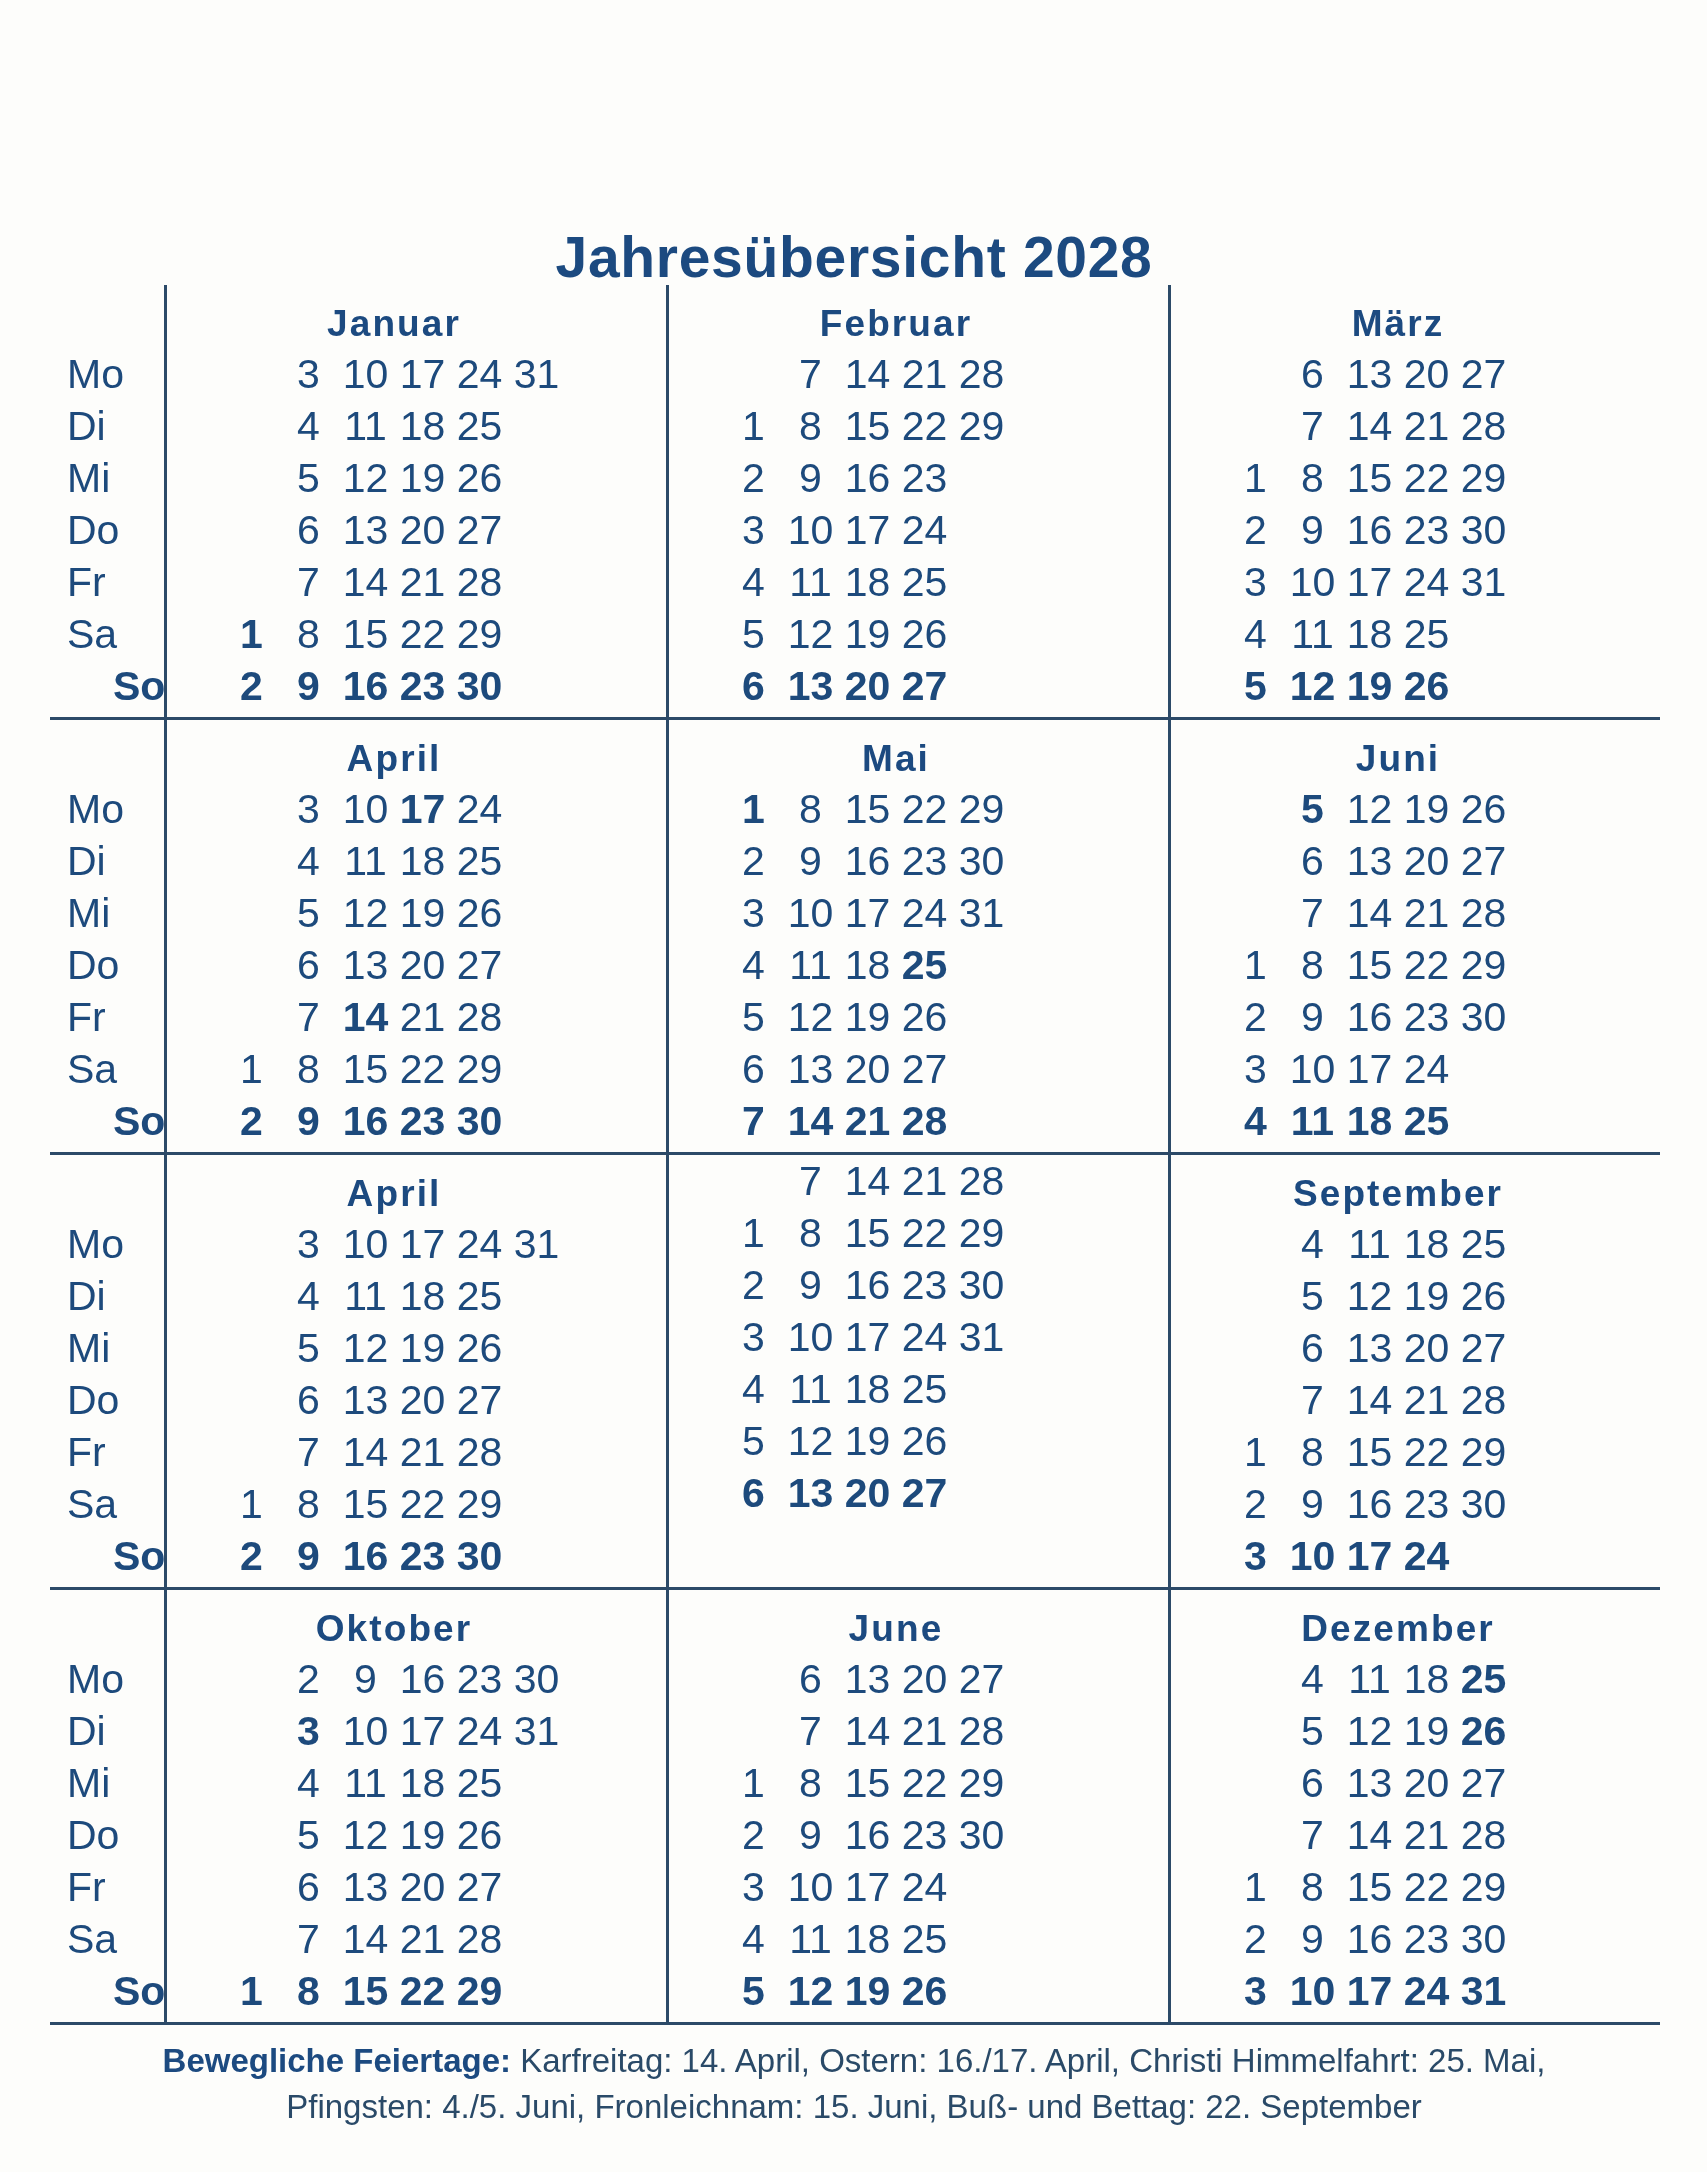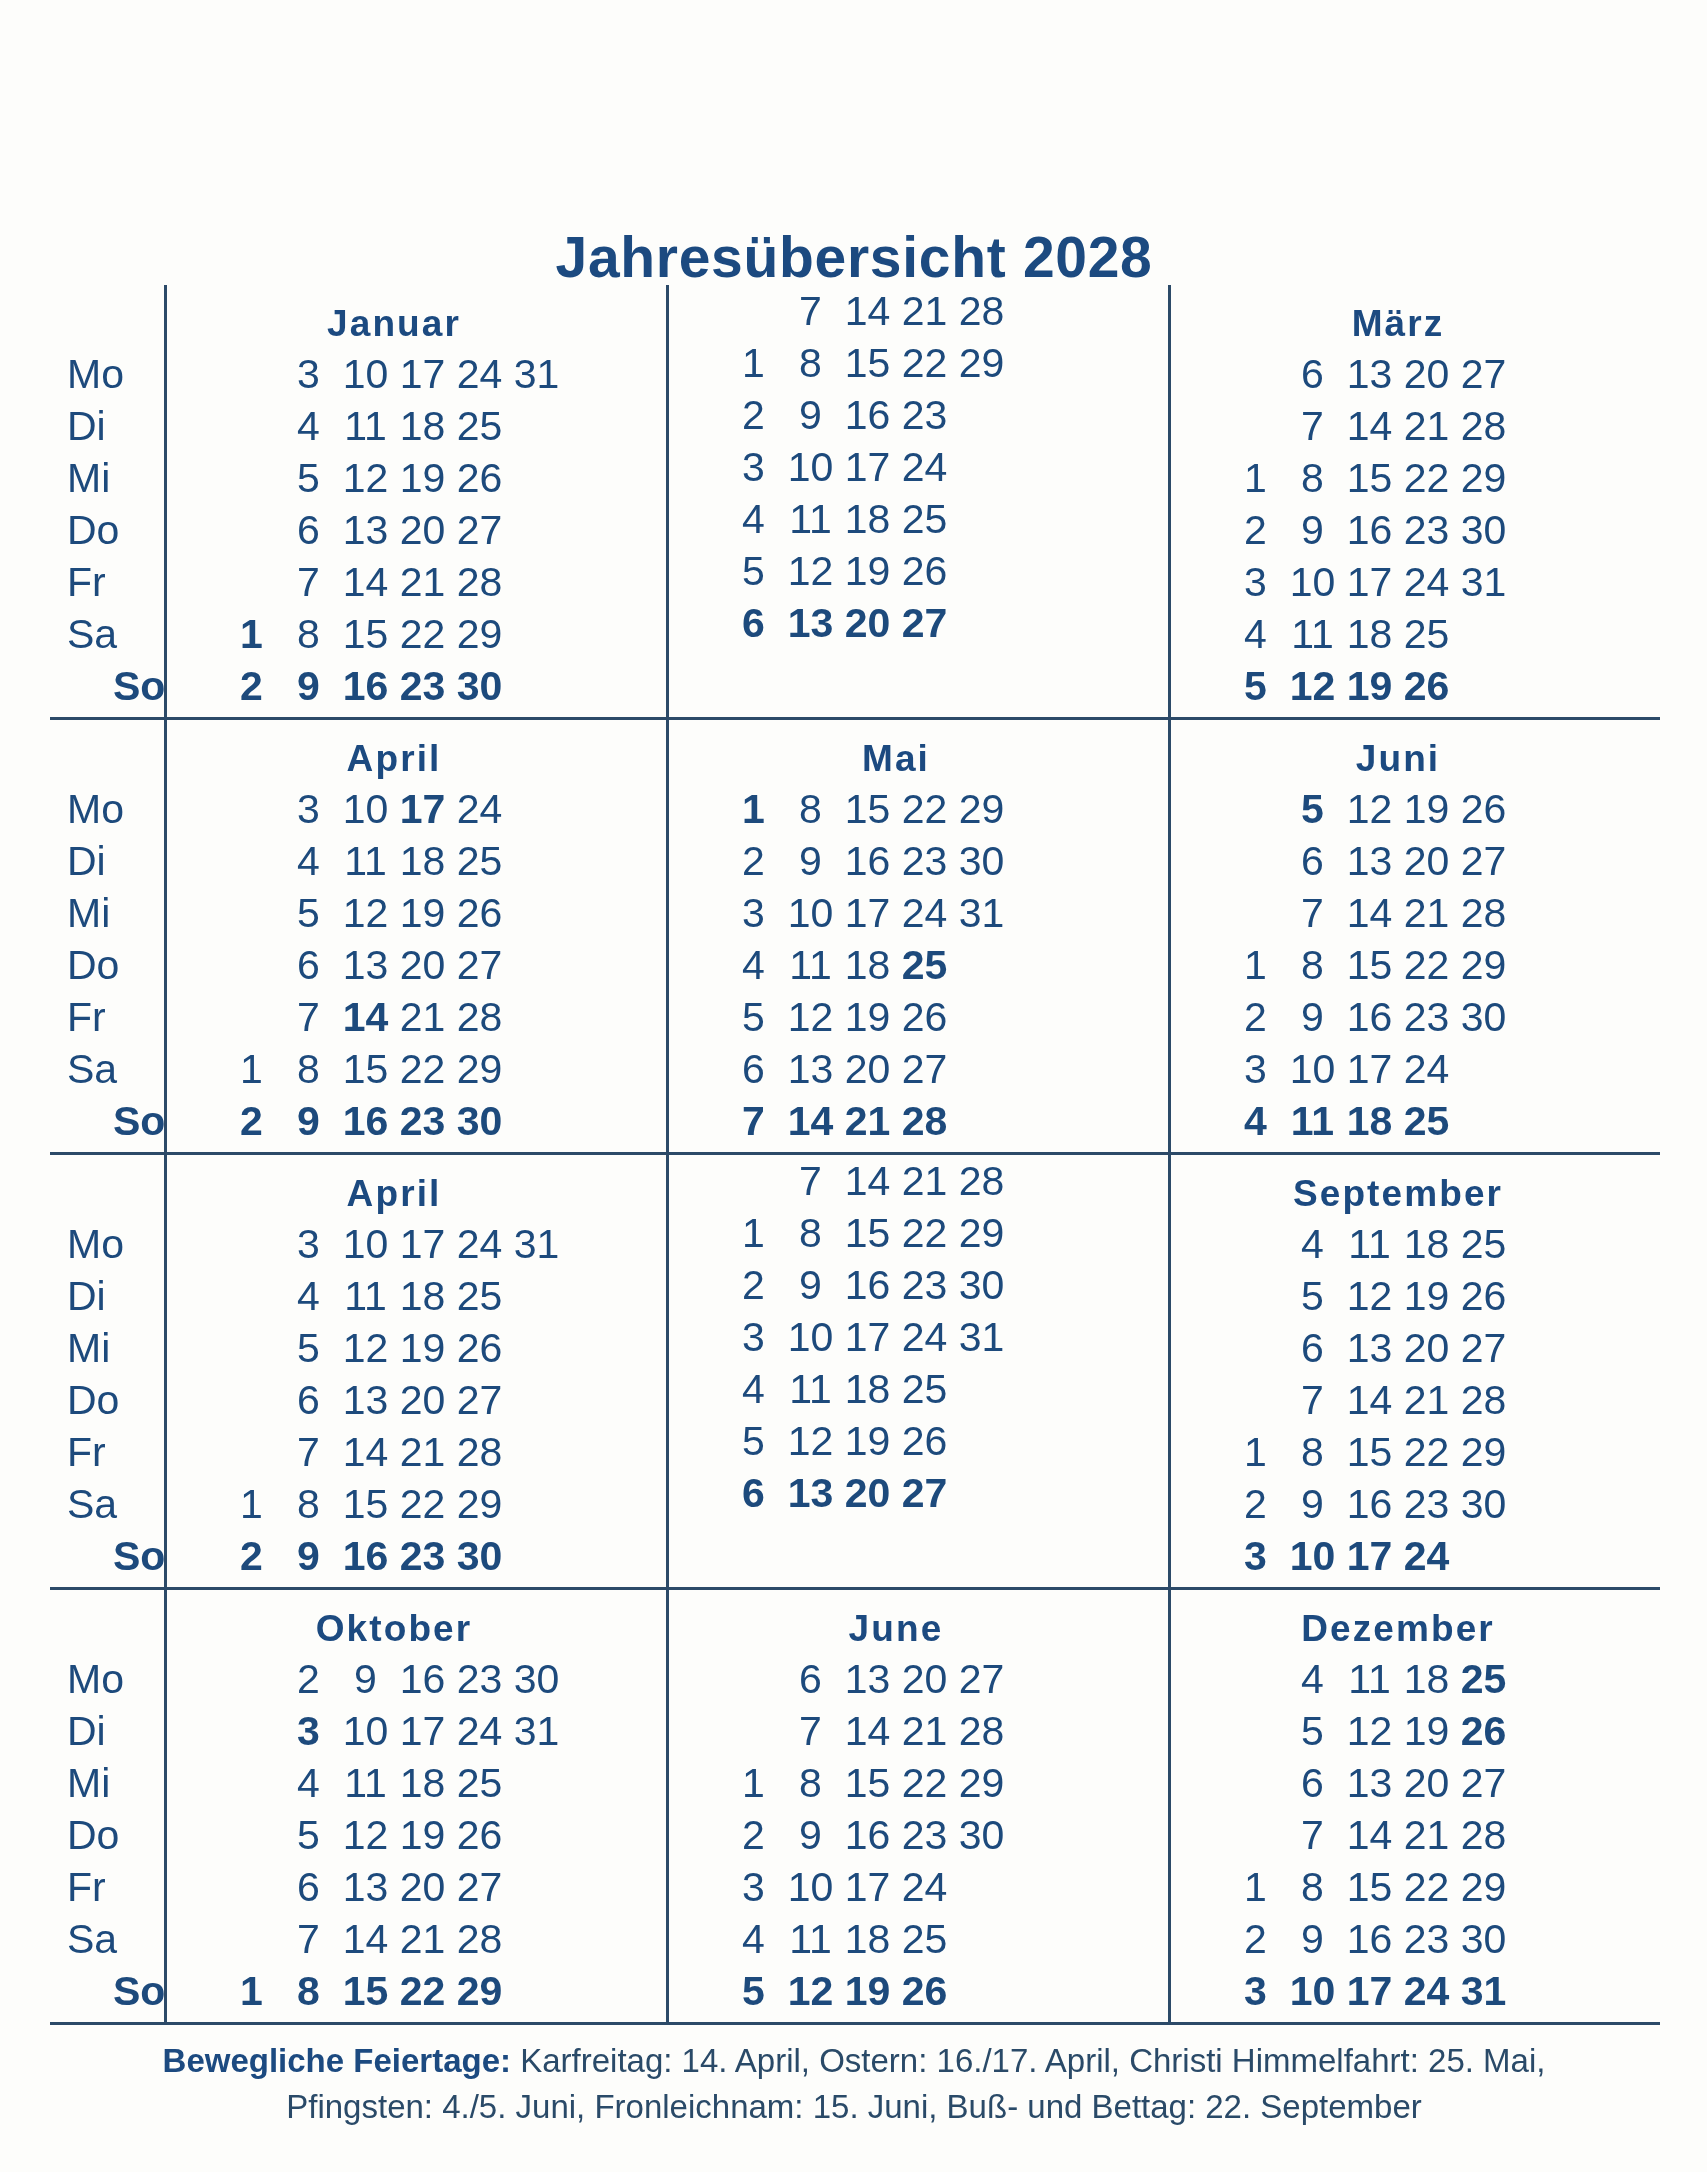--- a/index.html
+++ b/index.html
@@ -123,20 +123,21 @@
             <div class="day-cell"></div>
             <div class="day-cell b">2</div>
             <div class="day-cell b">9</div>
             <div class="day-cell b">16</div>
             <div class="day-cell b">23</div>
             <div class="day-cell b">30</div>
             <div class="day-cell b"></div>
           </div>
         </div>
         <div class="month-cell">
+          <div class="month-title">Februar</div>
           <div class="day-grid">
             <div class="day-cell"></div>
             <div class="day-cell">7</div>
             <div class="day-cell">14</div>
             <div class="day-cell">21</div>
             <div class="day-cell">28</div>
             <div class="day-cell"></div>
             <div class="day-cell">1</div>
             <div class="day-cell">8</div>
             <div class="day-cell">15</div>

